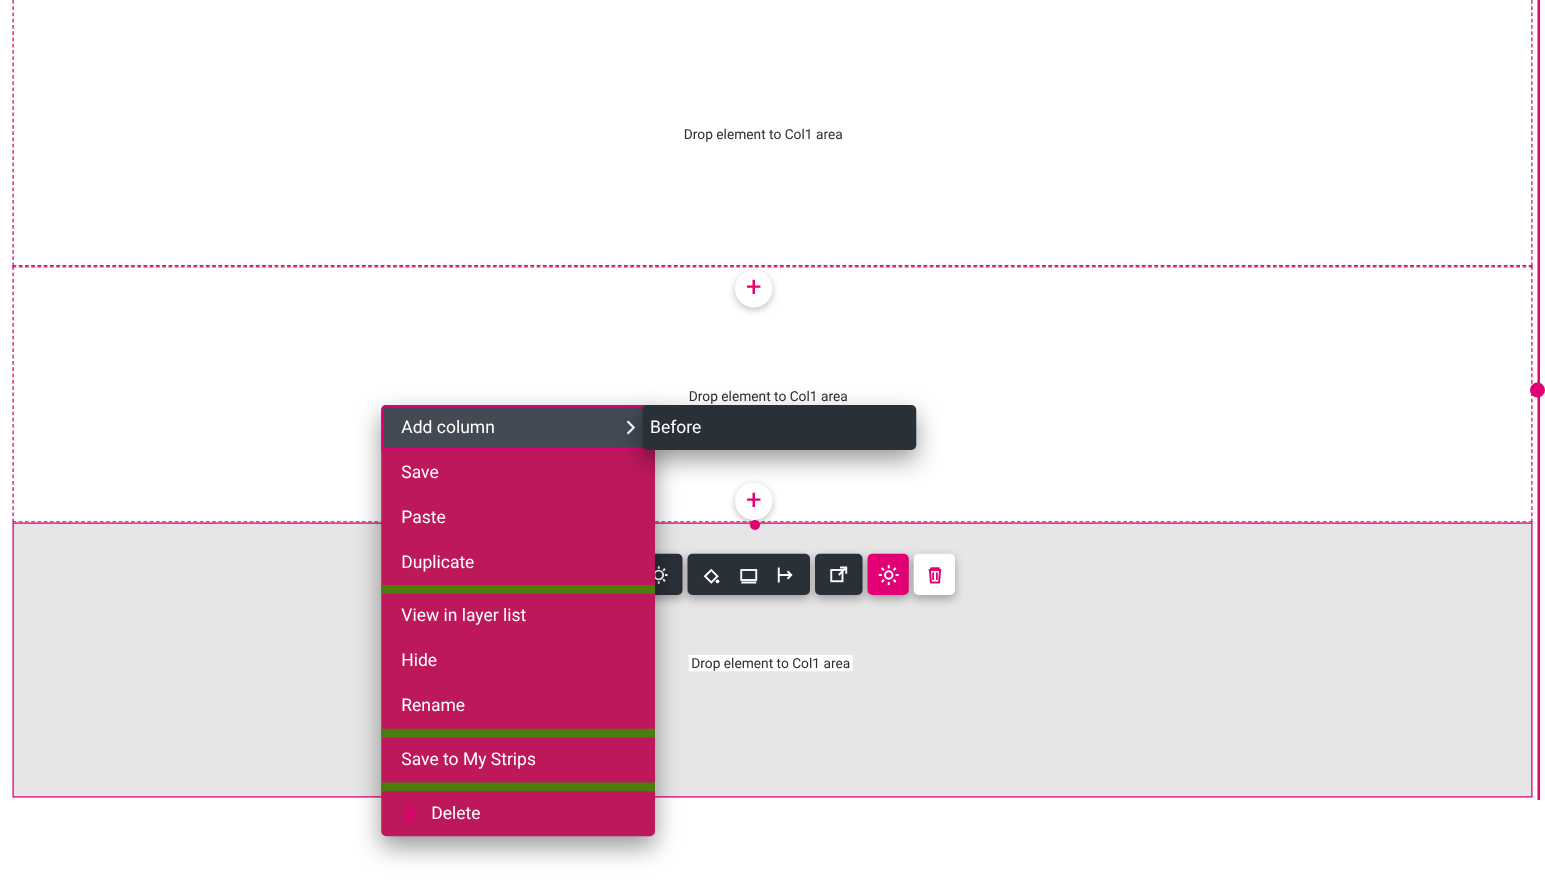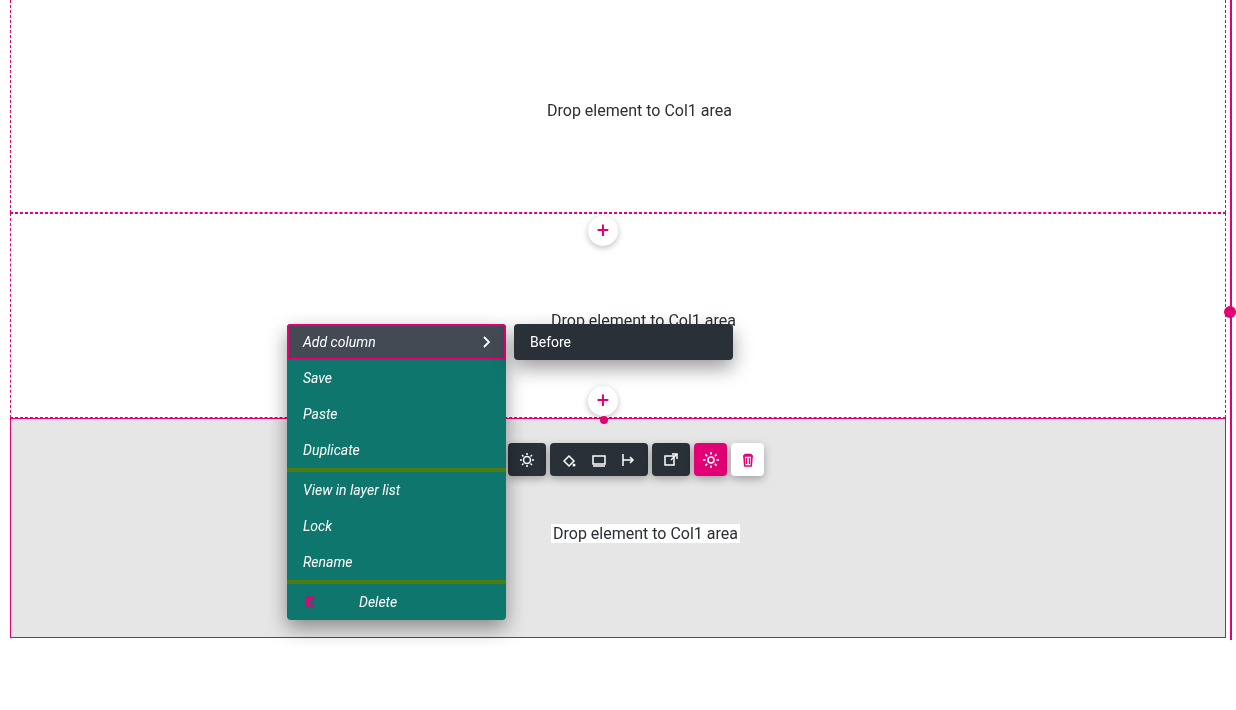--- a/index.html
+++ b/index.html
@@ -36,21 +36,21 @@
     right: 0px;
     top: 306px;
     width: 12px;
     height: 12px;
     background: #e20074;
     border-radius: 50%;
   }
 
   .drop-label {
     position: absolute;
-    font-size: 16px;
+    font-size: 11px;
     color: #2a2f35;
     white-space: nowrap;
   }
   #drop1 { left: 547px; top: 101px; }
   #drop2 { left: 551px; top: 311px; }
   #drop3 { left: 551px; top: 524px; background: #fff; padding: 0 2px; }
 
   
   .plus-btn {
     position: absolute;
@@ -117,68 +117,67 @@
     justify-content: center;
     cursor: pointer;
     box-shadow: 0 3px 8px rgba(0,0,0,0.3);
   }
   .tb-gear  { background: #e20074; }
   .tb-del   { background: #fff; }
 
   
   .ctx-menu {
     position: absolute;
-    left: 287px;
+    left: 305px;
     top: 324px;
     width: 219px;
-    background: #0f766e;
+    background: #be185d;
     border-radius: 4px;
     box-shadow: 0 8px 20px rgba(0,0,0,0.4);
     color: #fff;
     font-size: 14px;
     z-index: 10;
     overflow: hidden;
-    font-style: italic;
   }
   .ctx-item {
     padding: 10px 16px;
     cursor: pointer;
     display: flex;
     align-items: center;
     justify-content: space-between;
   }
   .ctx-item.active {
     background: #434a54;
     outline: 2px solid #e20074;
     outline-offset: -2px;
   }
-  .ctx-sep { border-top: 4px solid #4d7c0f; text-align: center; }
+  .ctx-sep { border-top: 7px solid #4d7c0f; text-align: center; }
   .ctx-icon-trash {
     margin-right: 10px;
     display: inline-flex;
   }
-  .ctx-delete { display: flex; align-items: center; justify-content: flex-start; gap: 32px; }
+  .ctx-delete { display: flex; align-items: center; justify-content: flex-start; }
   .ctx-delete span { color: #fff; }
 
   
   .sub-menu {
     position: absolute;
     left: 514px;
     top: 324px;
     width: 219px;
     background: #2a3038;
     border-radius: 4px;
     box-shadow: 0 8px 20px rgba(0,0,0,0.4);
     color: #fff;
     font-size: 14px;
     z-index: 10;
     overflow: hidden;
   }
   .sub-item {
-    padding: 10px 16px;
+    padding: 10px 6px;
     cursor: pointer;
   }
 
   svg { display: block; }
 </style>
 </head>
 <body>
 
 <div id="row-1" class="row"></div>
 <div id="row-2" class="row"></div>
@@ -284,24 +283,27 @@
   <div class="ctx-item">
     <span>Paste</span>
   </div>
   <div class="ctx-item">
     <span>Duplicate</span>
   </div>
   <div class="ctx-item ctx-sep">
     <span>View in layer list</span>
   </div>
   <div class="ctx-item">
-    <span>Lock</span>
+    <span>Hide</span>
   </div>
   <div class="ctx-item">
     <span>Rename</span>
+  </div>
+  <div class="ctx-item ctx-sep">
+    <span>Save to My Strips</span>
   </div>
   <div class="ctx-item ctx-sep ctx-delete">
     <span class="ctx-icon-trash">
       <svg width="14" height="14" viewBox="0 0 16 16">
           <path d="M3 4 L13 4 M5 4 L5 2.5 L11 2.5 L11 4 M4 4 L4.7 14 L11.3 14 L12 4" fill="none" stroke="#e20074" stroke-width="1.6" stroke-linejoin="round"></path>
           <line x1="6.5" y1="6" x2="6.5" y2="12" stroke="#e20074" stroke-width="1.4"></line>
           <line x1="9.5" y1="6" x2="9.5" y2="12" stroke="#e20074" stroke-width="1.4"></line>
         </svg>
     </span>
     <span>Delete</span>

